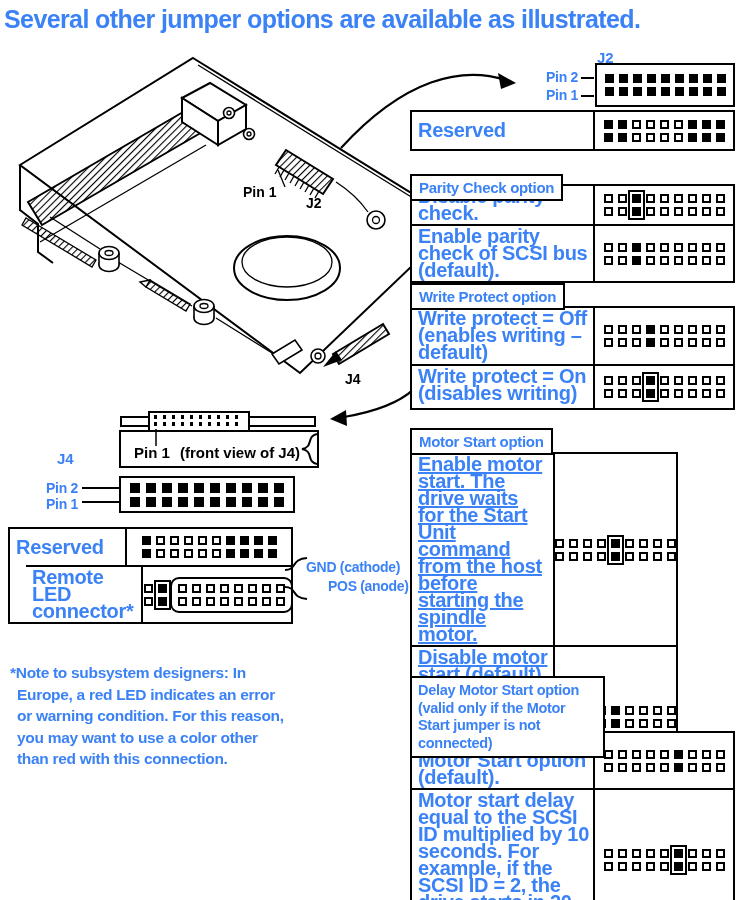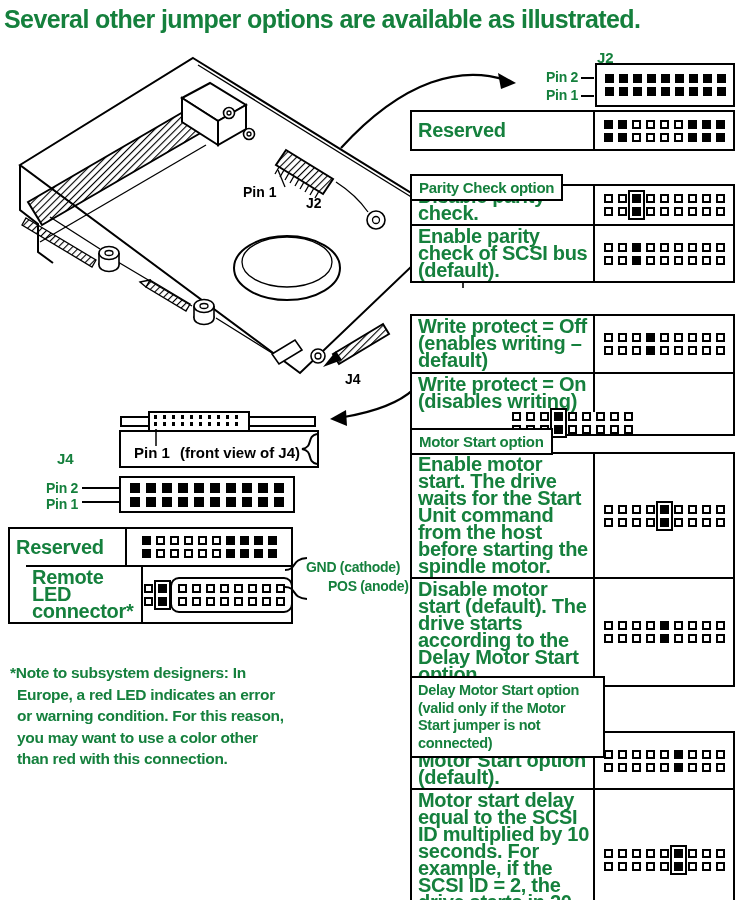--- a/index.html
+++ b/index.html
@@ -1,17 +1,17 @@
 <!DOCTYPE html>
 <html><head>
 <meta charset="utf-8">
 <style>
   html,body{margin:0;padding:0;background:#fff;}
   .page{position:relative;width:737px;height:900px;background:#fff;overflow:hidden;
-        font-family:"Liberation Sans",sans-serif;color:#15803d;}
+        font-family:"Liberation Sans",sans-serif;color:#3b82f6;}
   .page-title{position:absolute;left:4px;top:5px;font-size:25px;font-weight:700;
         letter-spacing:-0.6px;white-space:nowrap;}
   .abs{position:absolute;}
   .blbl{font-weight:700;}
   
   .pattern{display:flex;align-items:center;gap:var(--gap,5px);}
   .pattern.lg{--sq:10px;--gap:6px;}
   .pin-col{display:flex;flex-direction:column;gap:4px;}
   .pin{width:var(--sq,9px);height:var(--sq,9px);box-sizing:border-box;}
   .pin.open{border:2px solid #000;background:#fff;}
@@ -325,21 +325,22 @@
             </div>
             <div class="pin-col">
               <div class="pin open"></div>
               <div class="pin open"></div>
             </div>
           </div>
       </div>
     </div>
   </div>
 
-  <div class="opt-table" style="left:410px;top:314px;width:325px;">
+  <div class="opt-header" style="left:410px;top:283px;">Write Protect option</div>
+  <div class="opt-table" style="left:410px;top:306px;width:325px;">
     <div class="opt-row" style="min-height:56px;">
       <div class="opt-text">Write protect = Off (enables writing – default)</div>
       <div class="opt-pattern">
         <div class="pattern">
             <div class="pin-col">
               <div class="pin open"></div>
               <div class="pin open"></div>
             </div>
             <div class="pin-col">
               <div class="pin open"></div>
@@ -369,21 +370,21 @@
               <div class="pin open"></div>
               <div class="pin open"></div>
             </div>
             <div class="pin-col">
               <div class="pin open"></div>
               <div class="pin open"></div>
             </div>
           </div>
       </div>
     </div>
-    <div class="opt-row" style="min-height:42px;flex-direction:column;">
+    <div class="opt-row" style="min-height:42px;">
       <div class="opt-text">Write protect = On (disables writing)</div>
       <div class="opt-pattern">
         <div class="pattern">
             <div class="pin-col">
               <div class="pin open"></div>
               <div class="pin open"></div>
             </div>
             <div class="pin-col">
               <div class="pin open"></div>
               <div class="pin open"></div>
@@ -415,21 +416,21 @@
             <div class="pin-col">
               <div class="pin open"></div>
               <div class="pin open"></div>
             </div>
           </div>
       </div>
     </div>
   </div>
 
   <div class="opt-header" style="left:410px;top:428px;">Motor Start option</div>
-  <div class="opt-table" style="left:410px;top:452px;width:325px;">
+  <div class="opt-table" style="left:410px;top:452px;width:268px;text-decoration:underline;">
     <div class="opt-row" style="min-height:92px;">
       <div class="opt-text">Enable motor start. The drive waits for the Start Unit command from the host before starting the spindle motor.</div>
       <div class="opt-pattern">
         <div class="pattern">
             <div class="pin-col">
               <div class="pin open"></div>
               <div class="pin open"></div>
             </div>
             <div class="pin-col">
               <div class="pin open"></div>

